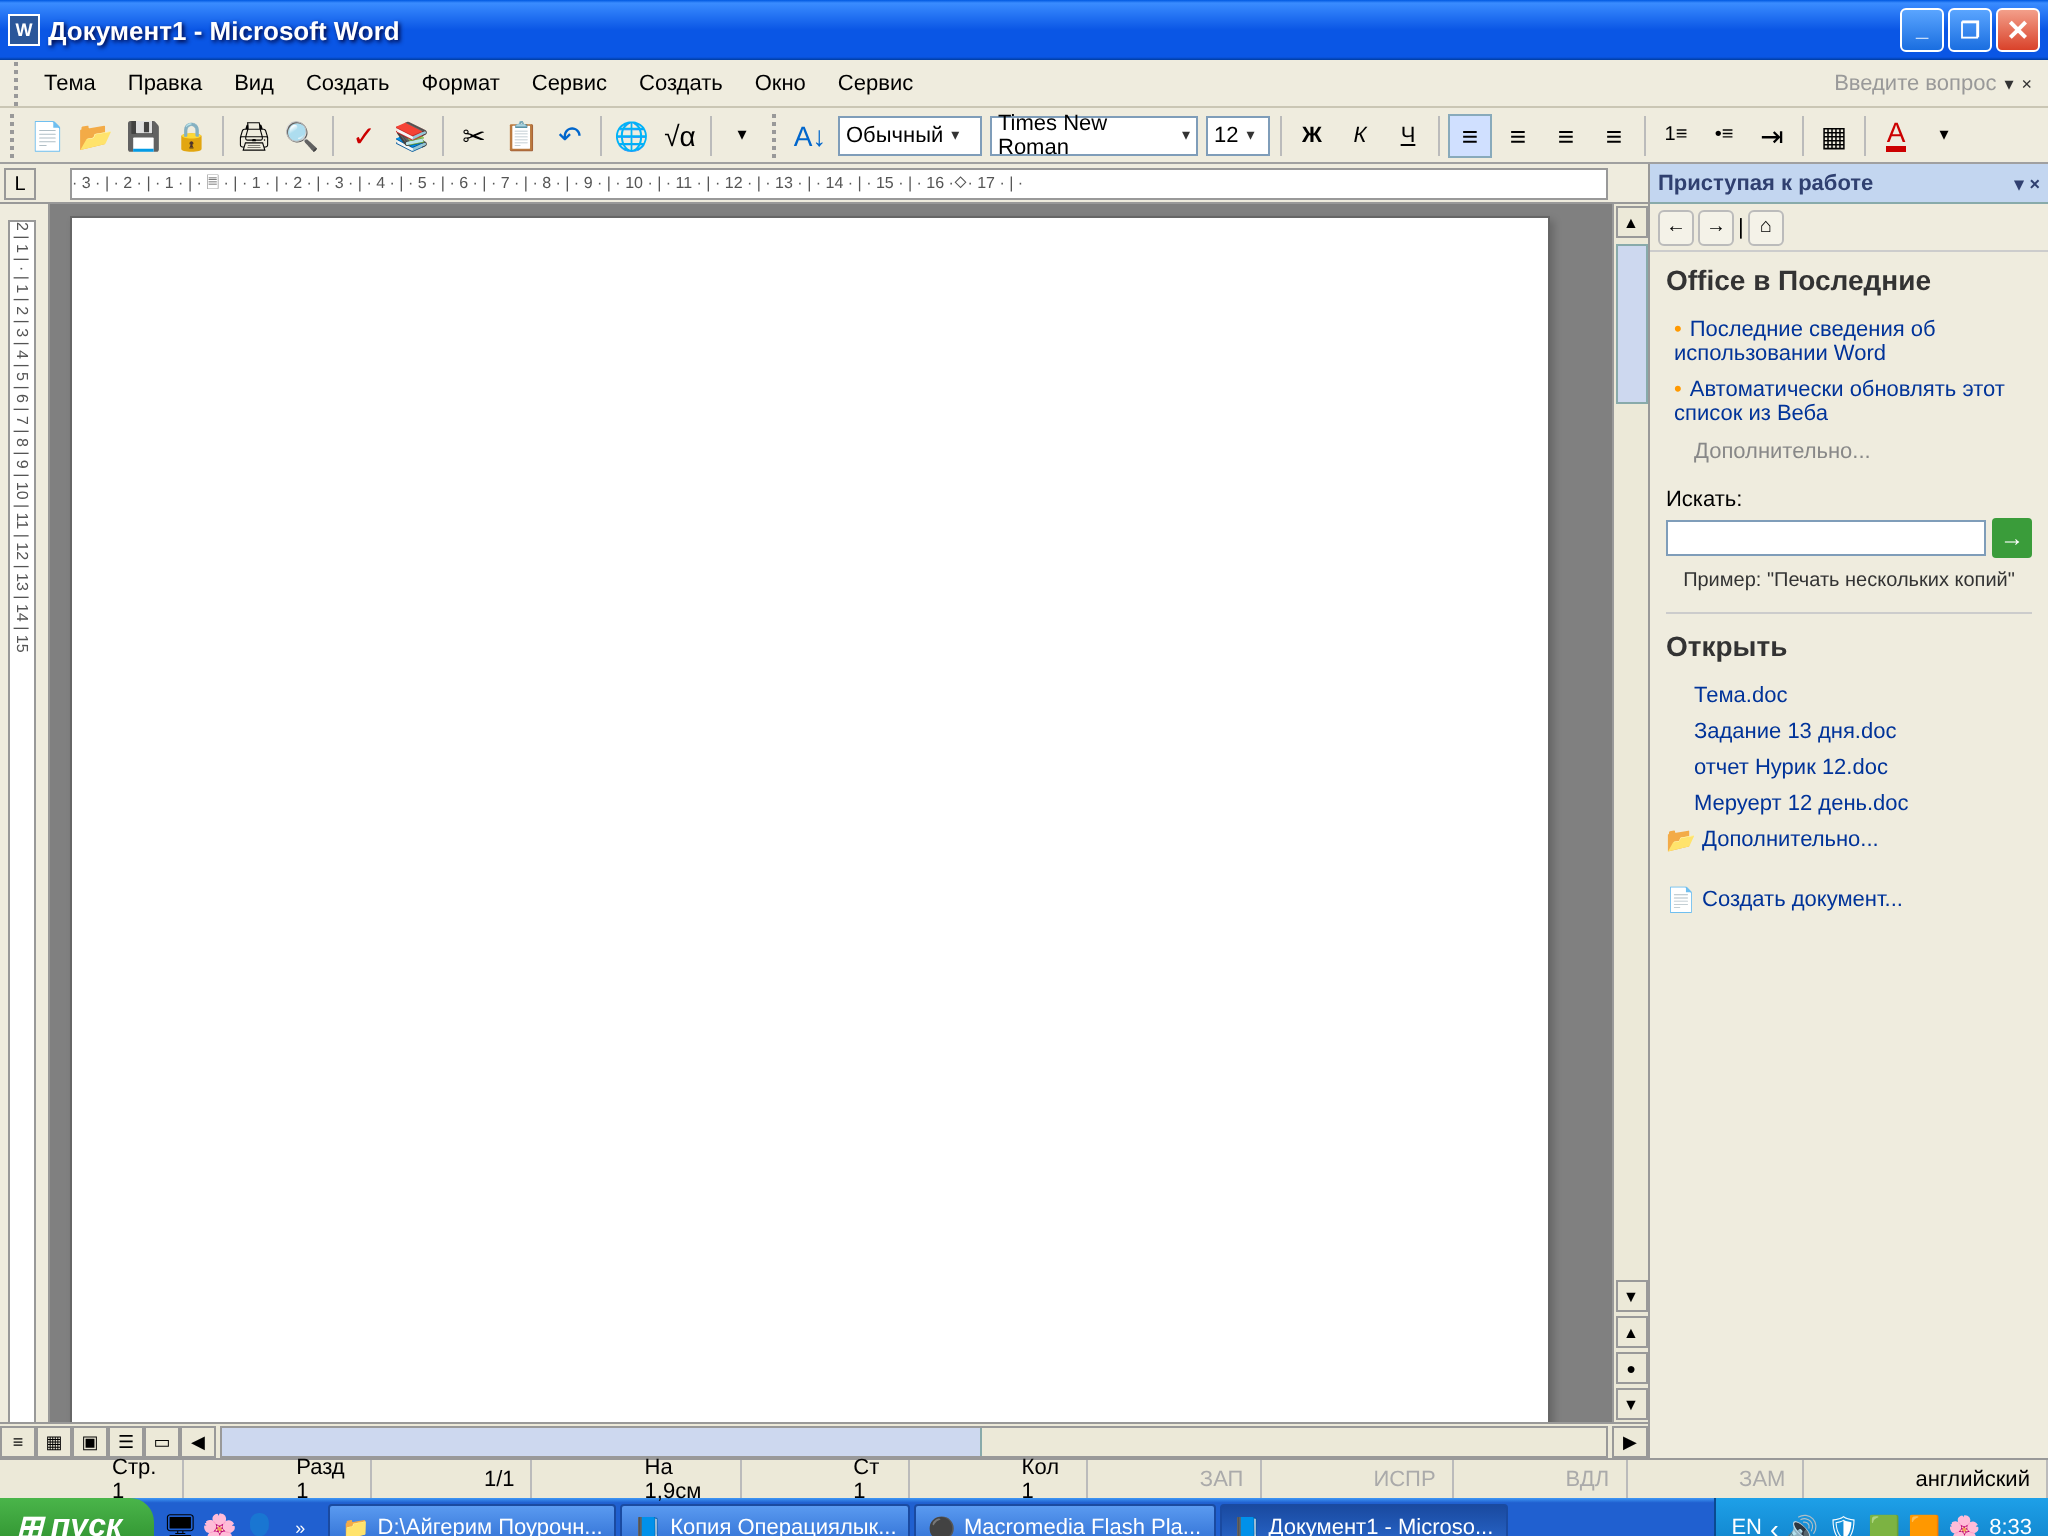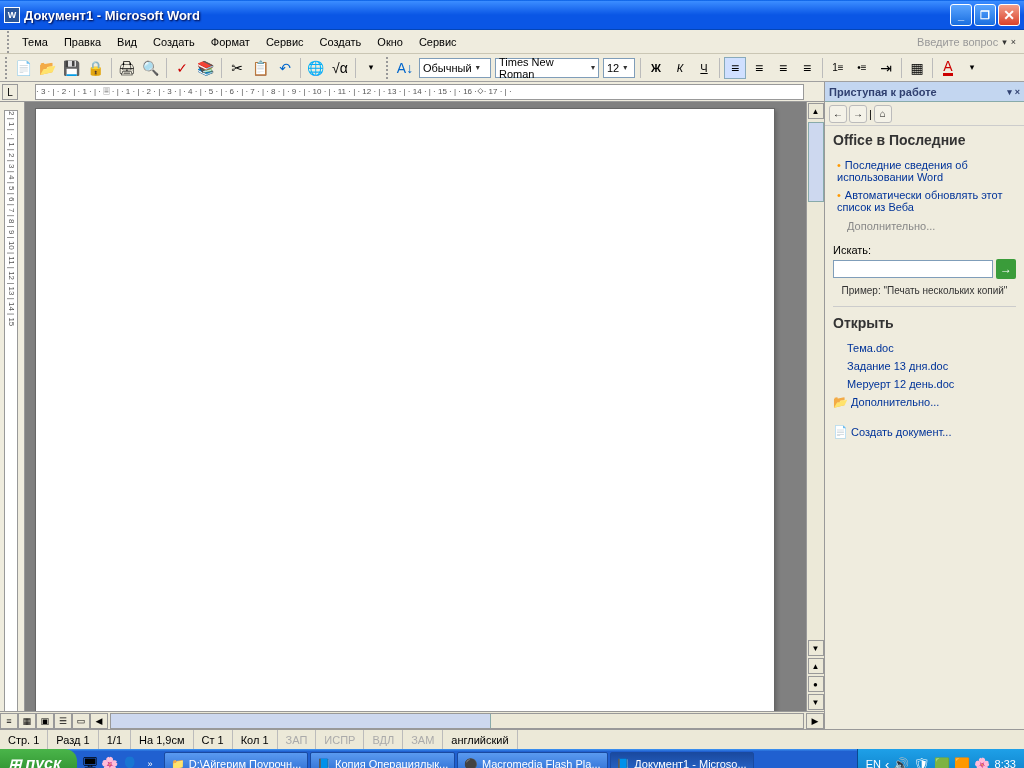--- a/index.html
+++ b/index.html
@@ -65,21 +65,21 @@
 .tp-body .searchrow { display:flex;align-items:center;gap:3px;margin:3px 0 6px; }
 .tp-body input { flex:1; height:18px; border:1px solid #7f9db9; font-size:11px; padding:0 2px; }
 .tp-body .gobtn { width:20px;height:20px;background:#3a9c3a;color:white;font-weight:bold;display:flex;align-items:center;justify-content:center;border-radius:2px;font-size:12px; }
 .tp-body .example { font-size:10px; text-align:center; color:#333; margin-bottom:10px; }
 .tp-body .section { border-top: 1px solid #ccc; margin-top: 8px; padding-top: 8px; }
 .tp-body .fitem { display:flex;align-items:center;gap:4px;padding:2px 0; }
 .tp-body .ficon { width:14px;height:14px;font-size:12px; }
 
 
 .statusbar { height: 20px; background: #ece9d8; border-top: 1px solid #999; display: flex; align-items: center; font-size: 11px; }
-.statusbar .cell { padding: 0 8px; border-right: 1px solid #bbb; height: 100%; display:flex;align-items:center; }
+.statusbar .cell { padding: 0 8px; border-right: 1px solid #bbb; height: 100%; display:flex;align-items:center;margin-left:48px; }
 .statusbar .dim { color: #aaa; }
 
 
 .taskbar { height: 30px; background: linear-gradient(to bottom, #3e97f5 0%, #2060d0 8%, #2060d0 92%, #103a90 100%); display: flex; align-items: center; }
 .start { height: 30px; padding: 0 16px 0 8px; background: linear-gradient(to bottom,#4ab54a,#2a8a2a); color: white; font-weight: bold; font-style: italic; font-size: 16px; display:flex;align-items:center;gap:4px; border-radius: 0 12px 12px 0; }
 .ql { display:flex;align-items:center;gap:2px;padding:0 4px; }
 .ql .qi { width:18px;height:18px;font-size:14px;display:flex;align-items:center;justify-content:center; }
 .taskbtn { height: 24px; margin: 0 1px; padding: 0 6px; background: linear-gradient(to bottom,#5a9af0,#2a6ad0); border: 1px solid #1a4aa0; color: white; font-size: 11px; display:flex;align-items:center;gap:4px; max-width:155px; overflow:hidden; white-space:nowrap; border-radius:2px; }
 .taskbtn.active { background: linear-gradient(to bottom,#1a4aa0,#2a6ad0); }
 .tray { margin-left: auto; background: linear-gradient(to bottom,#1ea0e8,#0d7dc5); height:30px; display:flex;align-items:center;padding:0 8px;gap:4px;color:white;font-size:11px; border-left:1px solid #0a4a90; }
@@ -285,20 +285,21 @@
       <div class="searchrow">
         <input type="text" style="">
         <div class="gobtn">→</div>
       </div>
       <div class="example">Пример: "Печать нескольких копий"</div>
 
       <div class="section">
         <h3>Открыть</h3>
         <div class="link" style="padding-left:14px">Тема.doc</div>
         <div class="link" style="padding-left:14px">Задание 13 дня.doc</div>
+        <div class="link" style="padding-left:14px">отчет Нурик 12.doc</div>
         <div class="link" style="padding-left:14px">Меруерт 12 день.doc</div>
         <div class="fitem">
             <span class="ficon">📂</span>
             <span class="link" style="padding:0">Дополнительно...</span>
           </div>
         <div class="fitem" style="margin-top:12px">
             <span class="ficon">📄</span>
             <span class="link" style="padding:0">Создать документ...</span>
           </div>
       </div>

